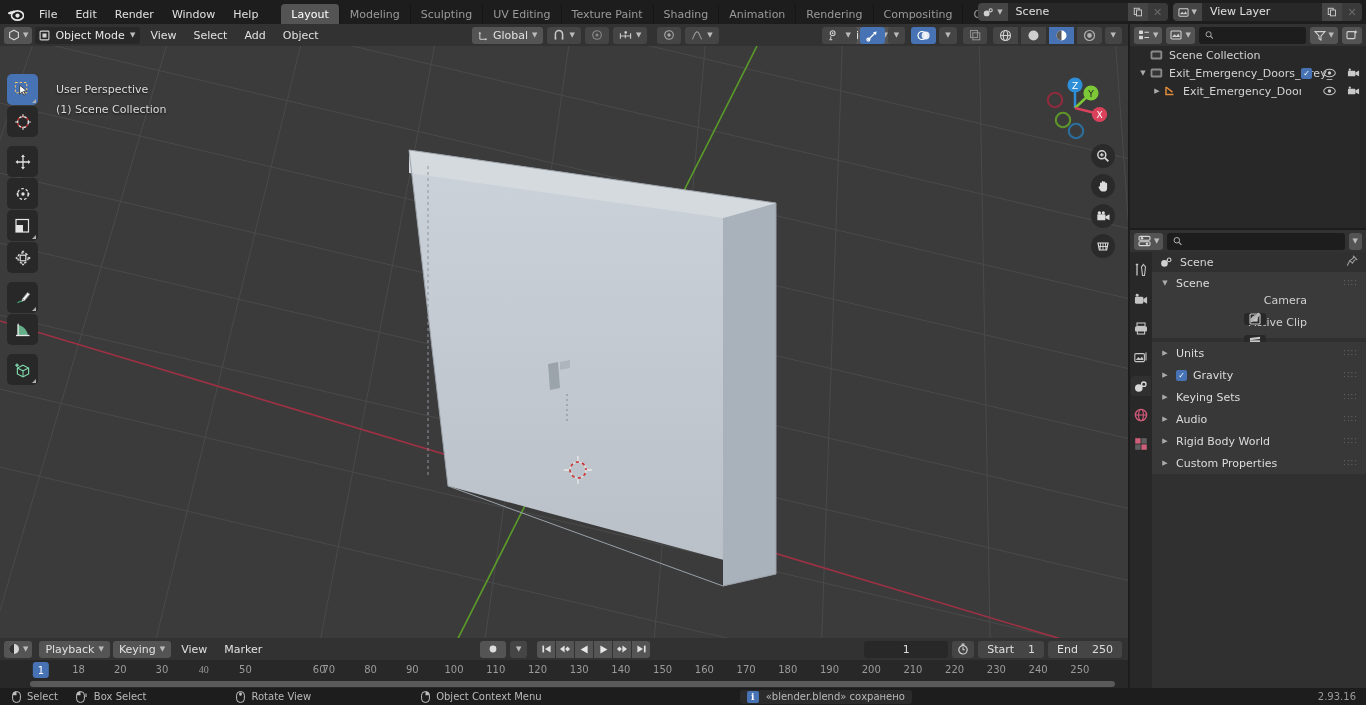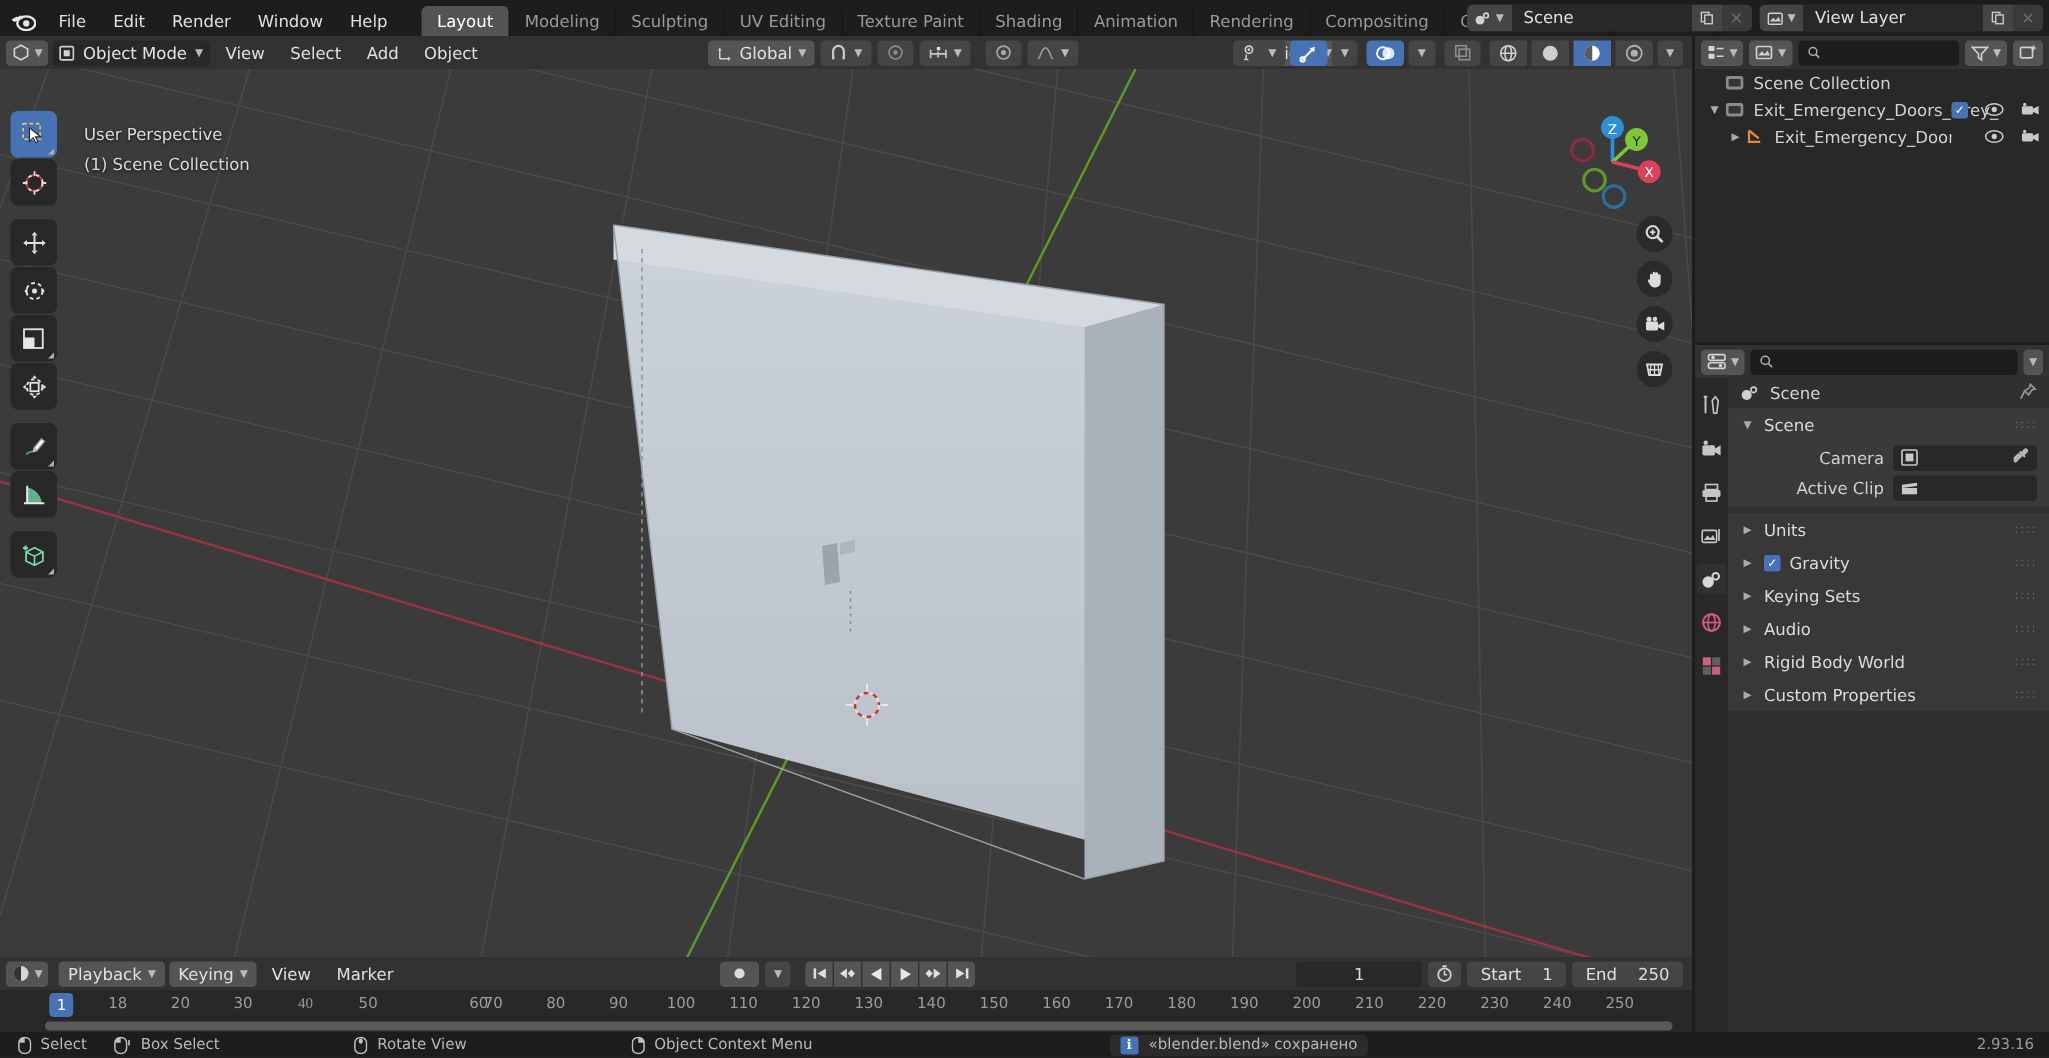--- a/index.html
+++ b/index.html
@@ -212,20 +212,21 @@
   .panel-head {
     height: 22px; display: flex; align-items: center; gap: 6px;
     padding: 0 8px; font-size: 11px; color: #dcdcdc; position: relative;
     background: #3a3a3a;
   }
   .panel-head.closed { background: #383838; }
   .grip { position: absolute; right: 8px; color: #6a6a6a; letter-spacing: 1px; font-size: 8px; line-height: 4px; }
   .prop-row {
     height: 22px; display: flex; align-items: center; gap: 6px; padding: 0 8px 0 0;
     background: #3a3a3a;
+    flex-direction: column;
   }
   .prop-label { width: 104px; text-align: right; font-size: 11px; color: #d0d0d0; }
   .prop-field {
     flex: 1; height: 17px; background: #282828; border-radius: 3px;
     display: flex; align-items: center; padding: 0 5px; gap: 5px; position: relative;
   }
   .eyedrop { position: absolute; right: 5px; color: #b5b5b5; }
   .checkbox {
     width: 11px; height: 11px; border-radius: 2px; background: #4772b3;
     display: flex; align-items: center; justify-content: center;

